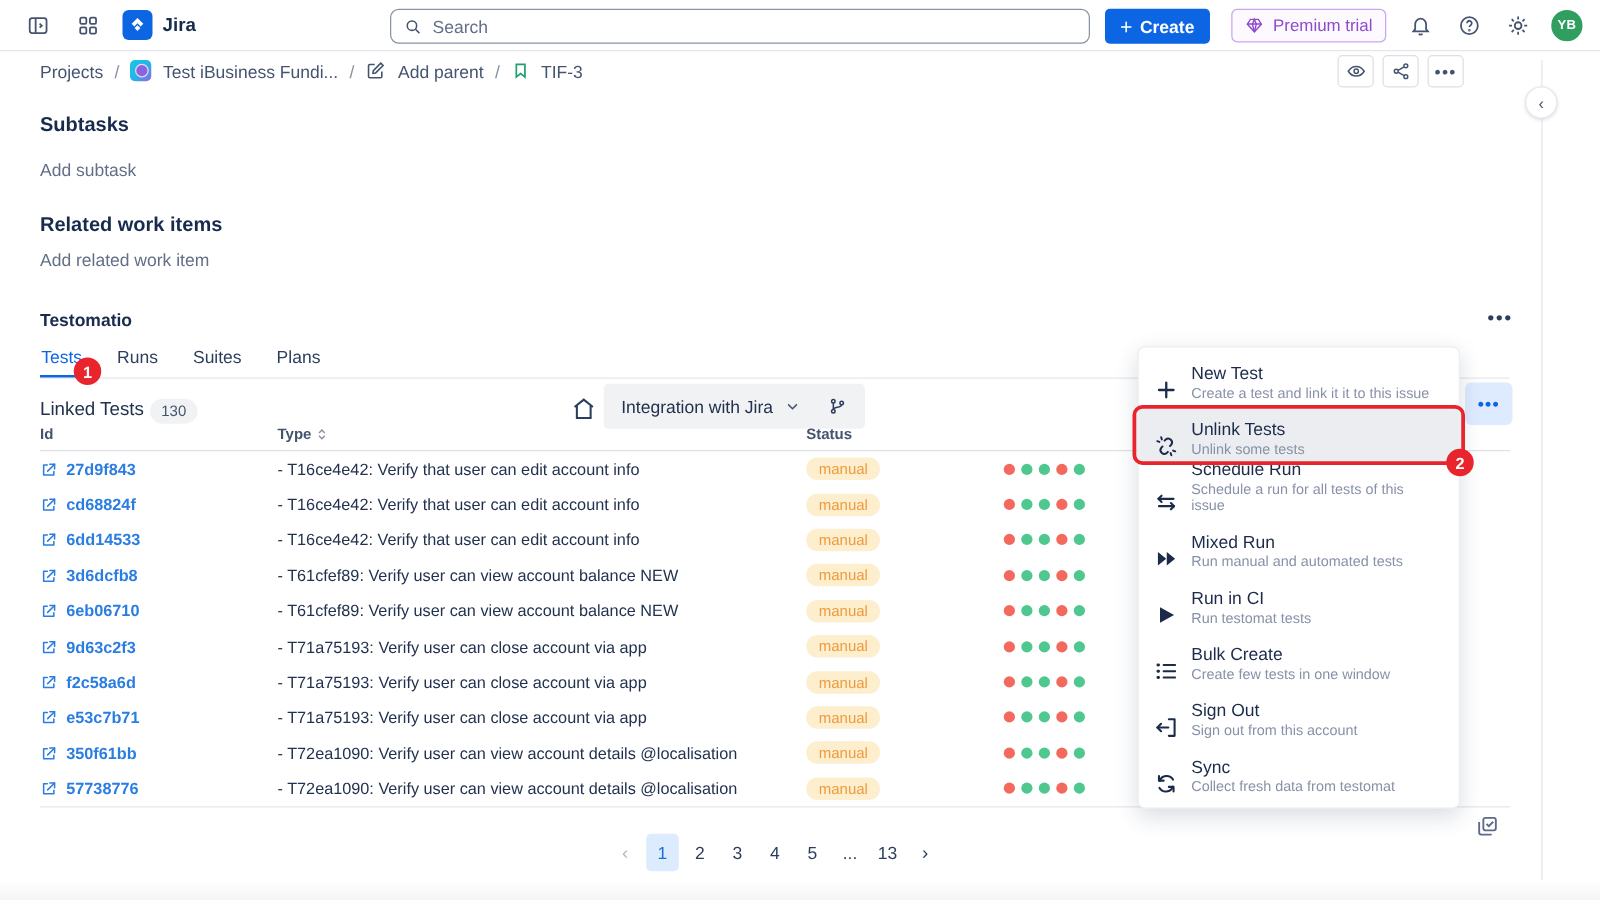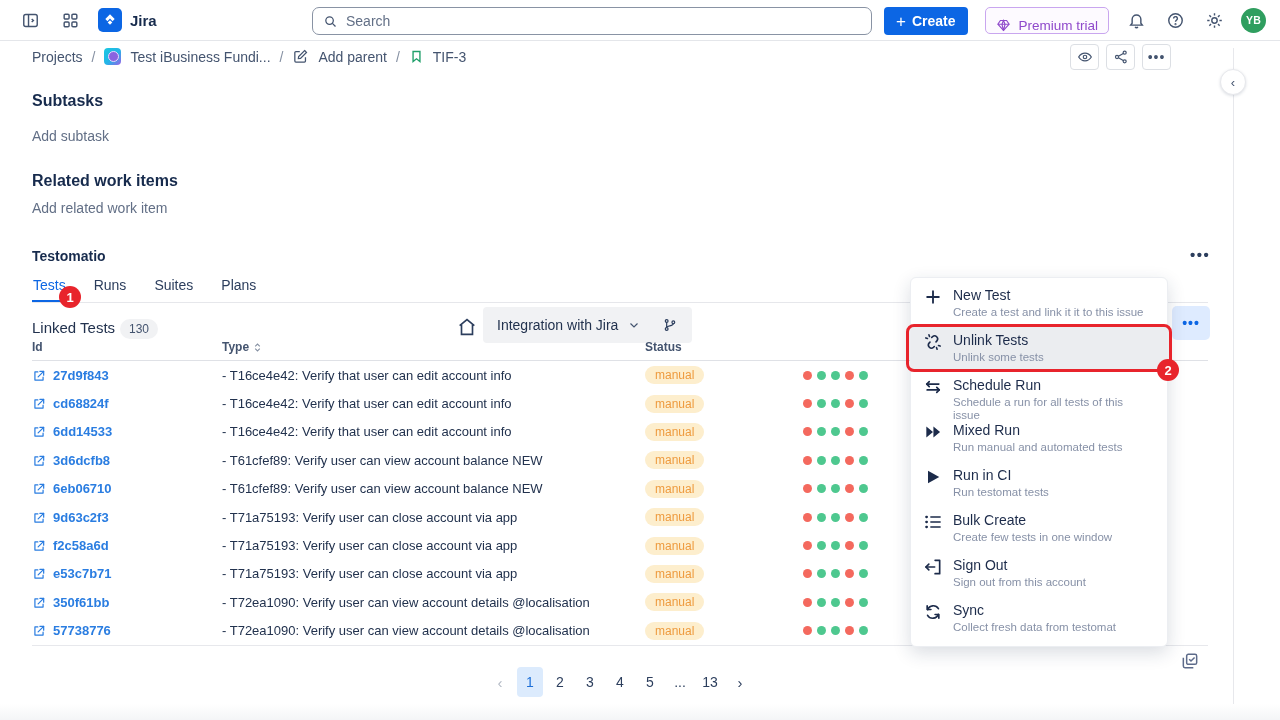--- a/index.html
+++ b/index.html
@@ -33,21 +33,21 @@
   .search-box input::placeholder { color:#626f86; }
 
   .create-btn { position:absolute; left:884px; top:7px; height:28px; padding:0 12px;
     background:var(--accent-blue,#0c66e4); color:#fff; border:none; border-radius:4px;
     font-size:14px; font-weight:bold; display:flex; align-items:center; gap:6px; cursor:pointer;
     font-family:"Liberation Sans",sans-serif; }
   .create-btn .plus { font-size:17px; font-weight:normal; line-height:1; }
 
   .nav-right { position:absolute; right:14px; top:0; height:40px; display:flex; align-items:center; gap:15px; }
   .premium-chip { height:27px; padding:0 10px; border:1px solid #c9a6ef; background:#fdfaff;
-    border-radius:5px; display:flex; align-items:flex-end; gap:7px; color:var(--premium-purple,#8f49cb);
+    border-radius:5px; display:flex; align-items:center; gap:7px; color:var(--premium-purple,#8f49cb);
     font-size:13.5px; cursor:pointer; }
   .premium-chip .svg-icon { width:15px; height:15px; }
   .avatar { width:25px; height:25px; border-radius:50%; background:var(--avatar-green,#2f9e5f);
     color:#fff; font-size:10.5px; font-weight:bold; display:flex; align-items:center; justify-content:center;
     letter-spacing:.3px; cursor:pointer; }
 
   
   .breadcrumb-row { position:absolute; left:0; top:41px; width:1233px; height:31px;
     display:flex; align-items:center; padding-left:32px; gap:9px; font-size:14px; color:#44546f; }
   .crumb { color:#44546f; cursor:pointer; white-space:nowrap; }
@@ -131,21 +131,21 @@
   .page.dots-page { color:#2c3e5d; cursor:default; }
   .pg-chev { width:26px; height:30px; display:flex; align-items:center; justify-content:center;
     font-size:15px; cursor:pointer; }
   .pg-chev.prev { color:#b3bac5; }
   .pg-chev.next { color:#2c3e5d; }
 
   
   .menu { position:absolute; left:910px; top:277px; width:258px; background:#fff;
     border:1px solid #eceef2; border-radius:6px; padding:4px 0;
     box-shadow:0 6px 18px rgba(23,43,77,.16); z-index:20; }
-  .menu-item { height:45px; padding:5px 14px 18px 12px; display:flex; gap:10px; align-items:flex-start; cursor:pointer; }
+  .menu-item { height:45px; padding:5px 14px 5px 12px; display:flex; gap:10px; align-items:flex-end; cursor:pointer; }
   .menu-item.highlighted { background:#ebedf0; }
   .mi-icon { width:20px; height:20px; flex:0 0 20px; color:#1c2b4a; }
   .mi-title { font-size:14px; color:#1c2b4a; line-height:16px; }
   .mi-sub { font-size:11.5px; color:#8791a7; margin-top:3px; line-height:13px; }
   .annotation-box { position:absolute; left:906px; top:324px; width:266px; height:48px;
     border:3px solid var(--annotation-red,#e8242c); border-radius:8px; z-index:25; pointer-events:none; }
 
   .bulk-icon { position:absolute; left:1180px; top:651px; width:20px; height:20px; color:#5d6b8a; cursor:pointer; z-index:21; }
   .bottom-fade { position:absolute; left:0; bottom:0; width:1280px; height:16px;
     background:linear-gradient(#ffffff,#f4f5f7); }

